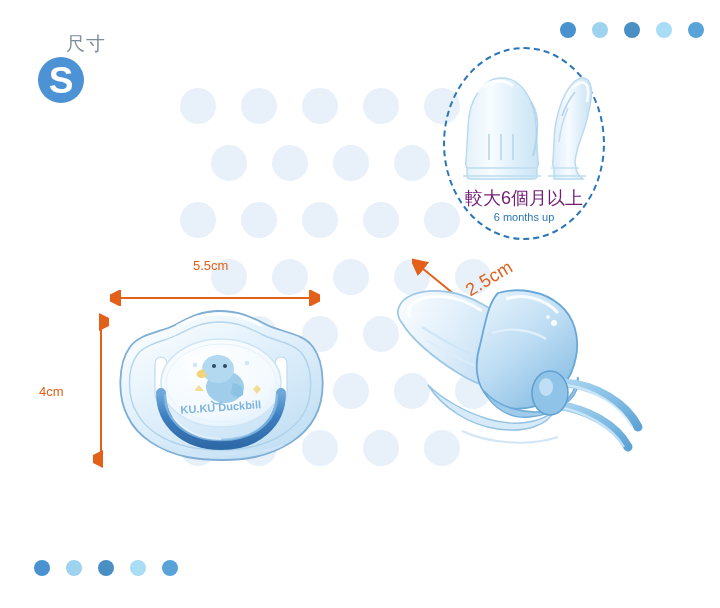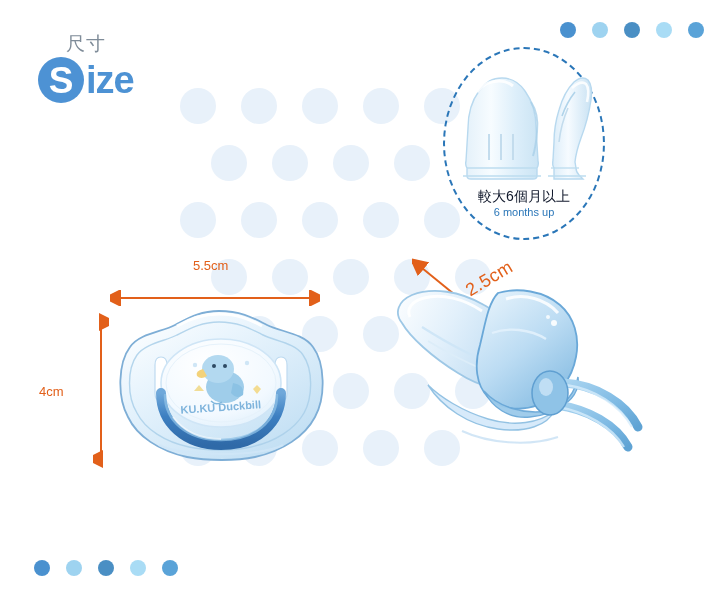--- a/index.html
+++ b/index.html
@@ -54,21 +54,21 @@
     position:absolute;left:443px;top:47px;
     width:162px;height:193px;
     border:2px dashed #2a76b8;
     border-radius:50%;
     box-sizing:border-box;
   }
   .inset-caption{
     position:absolute;left:443px;top:188px;width:162px;
     text-align:center;pointer-events:none;
   }
-  .inset-cn{font-size:14px;color:#0f172a;line-height:1.15;font-weight:500;}
+  .inset-cn{font-size:18px;color:#701a75;line-height:1.15;font-weight:500;}
   .inset-en{font-size:11px;color:#2a76b8;line-height:1.4;margin-top:1px;}
 
   
   .nipple-wrap{position:absolute;left:455px;top:72px;width:140px;height:112px;}
 
   
   .dim-label{
     position:absolute;color:#e2601a;font-size:13px;
     font-family:"Liberation Sans","DejaVu Sans",sans-serif;
     white-space:nowrap;
@@ -121,21 +121,20 @@
       <div class="bg-dot" style="left: 241px; top: 430px; width: 36px; height: 36px; background: rgb(232, 241, 250);"></div>
       <div class="bg-dot" style="left: 302px; top: 430px; width: 36px; height: 36px; background: rgb(232, 241, 250);"></div>
       <div class="bg-dot" style="left: 363px; top: 430px; width: 36px; height: 36px; background: rgb(232, 241, 250);"></div>
       <div class="bg-dot" style="left: 424px; top: 430px; width: 36px; height: 36px; background: rgb(232, 241, 250);"></div>
     </div>
 
   <div class="header">
     <div class="header-cn">尺寸</div>
     <div class="header-size">
       <div class="size-s">S</div>
-      <div class="size-rest">ize</div>
     </div>
   </div>
 
   <div class="dot-row" id="dots-top" style="left:560px;top:22px;">
       <div class="deco-dot" style="background: rgb(74, 145, 207);"></div>
       <div class="deco-dot" style="background: rgb(158, 211, 240);"></div>
       <div class="deco-dot" style="background: rgb(74, 143, 196);"></div>
       <div class="deco-dot" style="background: rgb(169, 220, 245);"></div>
       <div class="deco-dot" style="background: rgb(90, 163, 216);"></div>
     </div>

